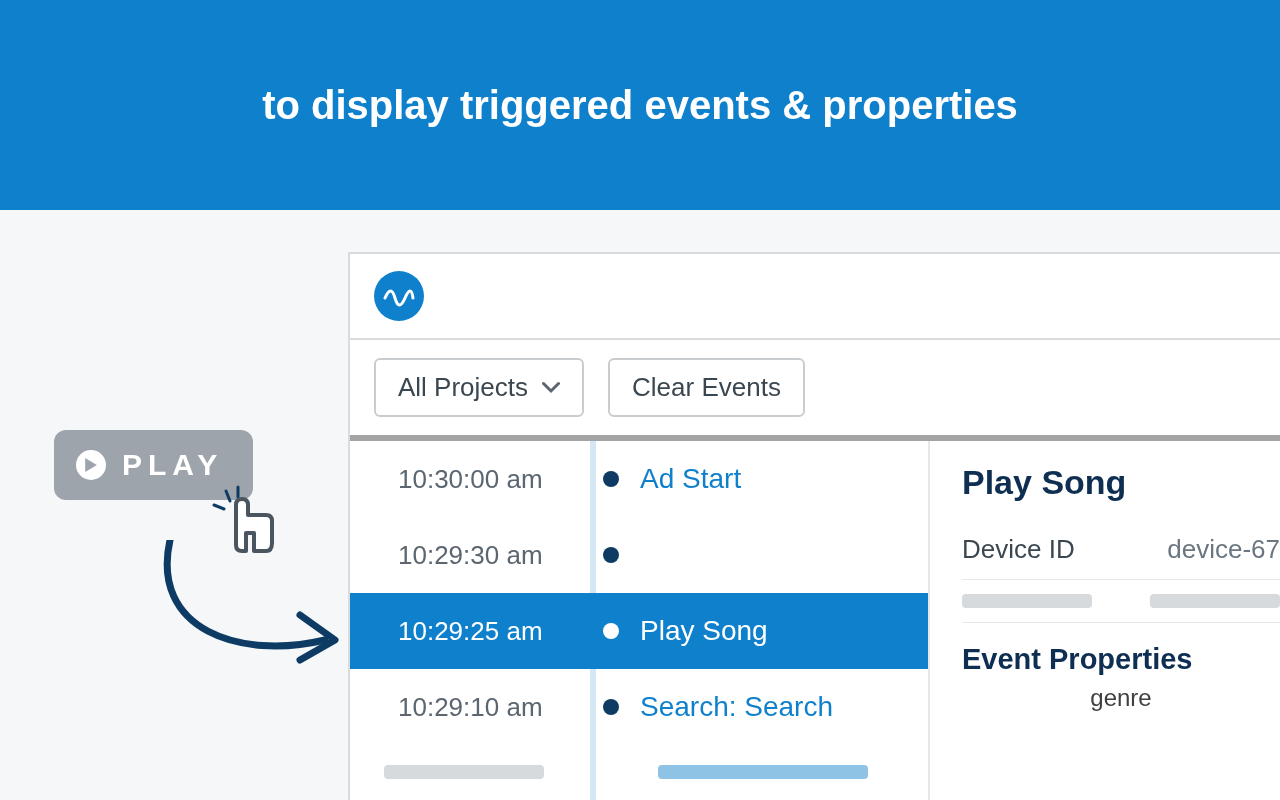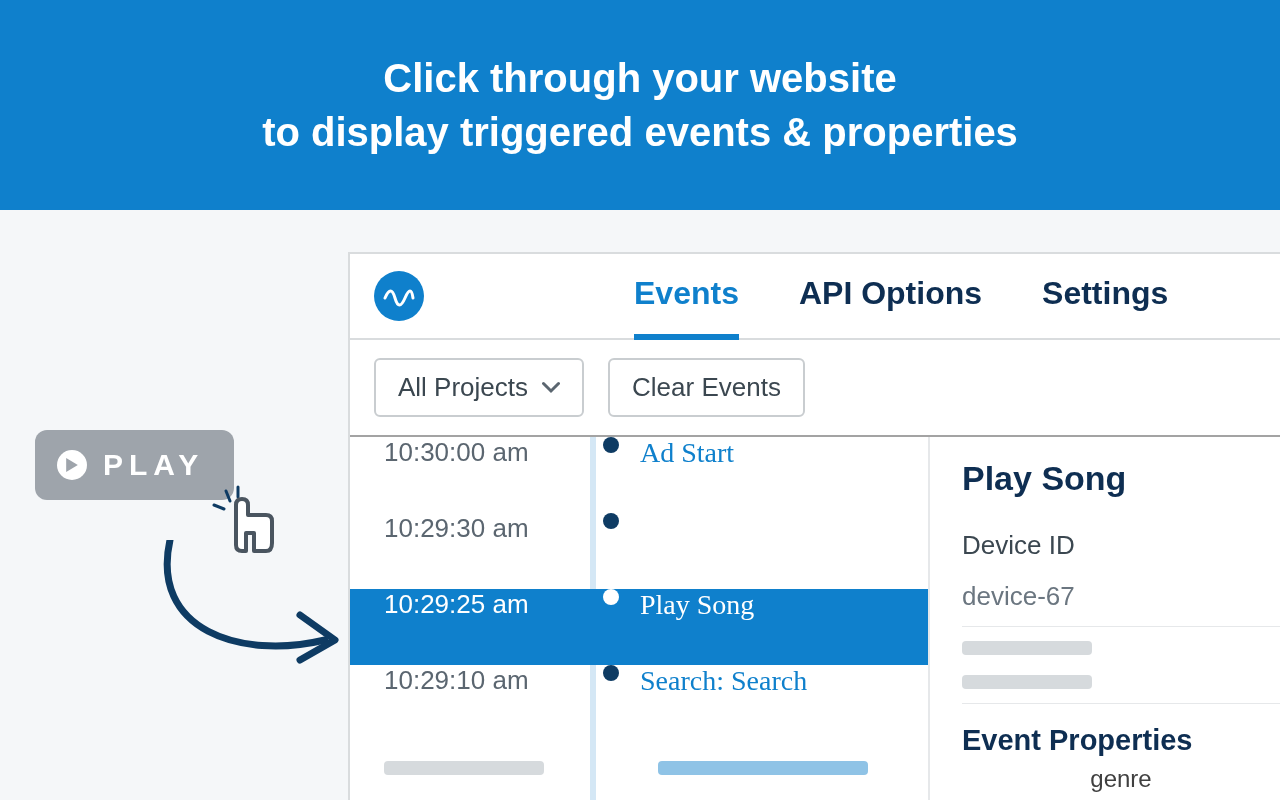--- a/index.html
+++ b/index.html
@@ -21,21 +21,21 @@
 
   .stage {
     position: relative;
     width: 1280px;
     height: 590px;
   }
 
   
   .play-block {
     position: absolute;
-    left: 35px;
+    left: 54px;
     top: 220px;
     display: flex;
     flex-direction: column;
     align-items: flex-start;
   }
   .play-btn {
     background: #9ea4ab;
     color: #fff;
     border-radius: 12px;
     padding: 18px 30px 18px 22px;
@@ -115,21 +115,21 @@
   }
   .tab.active {
     color: #0f80cc;
     border-bottom-color: #0f80cc;
   }
 
   .toolbar {
     display: flex;
     gap: 24px;
     padding: 18px 24px;
-    border-bottom: 2px solid #a3a3a3;
+    border-bottom: 6px solid #a3a3a3;
   }
   .sel, .btn {
     border: 2px solid #c9cdd0;
     border-radius: 6px;
     padding: 12px 22px;
     font-size: 26px;
     color: #3b4750;
     background: #fff;
     display: flex;
     align-items: center;
@@ -153,23 +153,23 @@
     position: absolute;
     left: 240px;
     top: 0; bottom: 0;
     width: 6px;
     background: #d4e7f5;
     z-index: 0;
   }
   .row {
     position: relative;
     display: flex;
-    align-items: flex-start;
+    align-items: center;
     height: 76px;
-    padding: 0 34px;
+    padding: 0 48px;
     z-index: 1;
   }
   .row .time {
     width: 180px;
     font-size: 26px;
     color: #5b6670;
   }
   .row .dot {
     width: 16px; height: 16px; border-radius: 50%;
     background: #0e3b63;
@@ -177,21 +177,20 @@
     position: absolute;
     left: 235px;
   }
   .row .label {
     font-size: 28px;
     font-weight: 500;
     color: #0f80cc;
     margin-left: 260px;
     position: absolute;
     left: 30px;
-    font-family: Liberation Serif, serif;
   }
   .row.selected {
     background: #0f80cc;
   }
   .row.selected .time { color: #fff; }
   .row.selected .label { color: #fff; }
   .row.selected .dot { background: #fff; }
 
   .skeleton-row {
     display: flex;
@@ -213,24 +212,23 @@
     color: #0e2e52;
     margin-bottom: 18px;
   }
   .kv {
     display: flex;
     justify-content: space-between;
     font-size: 26px;
     color: #4a5560;
     padding: 14px 0;
     border-bottom: 1px solid #e6e8ea;
-    flex-direction: column;
   }
   .kv .k { font-weight: 500; color: #3b4750; }
-  .kv .v { color: #6b7680; margin-top: 20px; }
+  .kv .v { color: #6b7680; }
   .kv.skeleton .k, .kv.skeleton .v {
     height: 14px; background: #d6dadd; border-radius: 4px;
   }
   .kv.skeleton .k { width: 130px; }
   .kv.skeleton .v { width: 130px; }
 
   .section-title {
     font-size: 29px;
     font-weight: 700;
     color: #0e2e52;
@@ -241,21 +239,20 @@
     font-size: 24px;
     color: #404040;
     text-align: center;
   }
 </style>
 </head>
 <body>
 
 <div class="banner">
   <div>
-    <div>Click through your website</div>
     <div>to display triggered events &amp; properties</div>
   </div>
 </div>
 
 <div class="stage">
 
   <div class="play-block">
     <div class="play-btn">
       <span class="play-circle">
         <svg viewBox="0 0 10 12">
@@ -285,25 +282,20 @@
   </div>
 
   <div class="panel">
 
     <div class="panel-header">
       <div class="logo">
         <svg viewBox="0 0 32 32">
           <path d="M2 18 Q8 4 12 18 T22 18 T30 18" fill="none" stroke="#fff" stroke-width="3" stroke-linecap="round"></path>
         </svg>
       </div>
-      <div class="tabs">
-        <div class="tab active">Events</div>
-        <div class="tab">API Options</div>
-        <div class="tab">Settings</div>
-      </div>
     </div>
 
     <div class="toolbar">
       <div class="sel">
         <span>All Projects</span>
         <svg class="chev" viewBox="0 0 12 8">
           <path d="M1 1 L6 6 L11 1" fill="none" stroke="#5b6670" stroke-width="2" stroke-linecap="round"></path>
         </svg>
       </div>
       <div class="btn">

